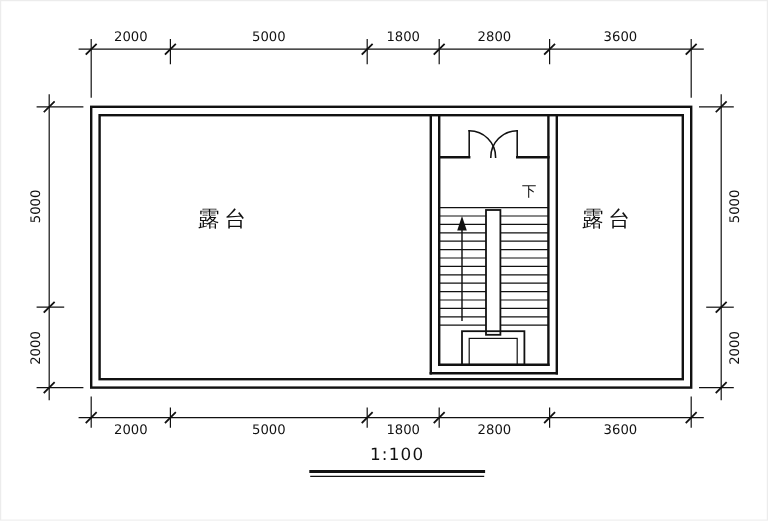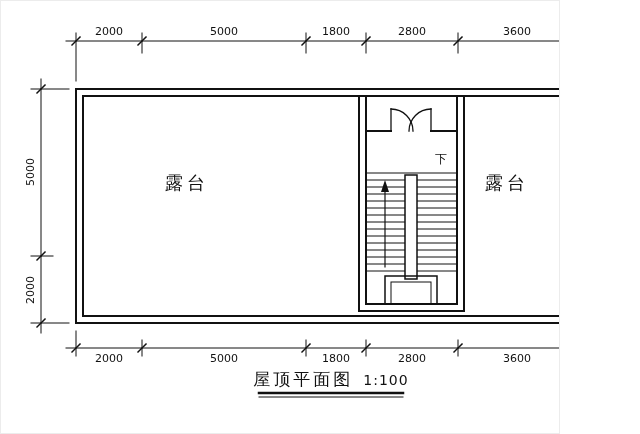--- a/index.html
+++ b/index.html
@@ -1,17 +1,17 @@
 <!DOCTYPE html>
 <html><head>
 <meta charset="utf-8">
 <style>
   html,body{margin:0;padding:0;background:#fff;}
   .canvas{
-    position:relative;width:560px;height:434px;background:#ffffff;
+    position:relative;width:640px;height:434px;background:#ffffff;
     font-family:"DejaVu Sans","Liberation Sans",sans-serif;
     border:1px solid #ececec;box-sizing:border-box;overflow:hidden;color:#111;
   }
   .canvas svg{position:absolute;left:0;top:0;}
   .lbl{
     position:absolute;transform:translate(-50%,-50%);
     font-size:11px;line-height:1;white-space:nowrap;color:#111;
   }
   .lbl.v{transform:translate(-50%,-50%) rotate(-90deg);}
   .room{font-size:18px;letter-spacing:4px;}
@@ -166,17 +166,16 @@
 
   <span class="lbl v" style="left:611px;top:171px">5000</span>
   <span class="lbl v" style="left:611px;top:289px">2000</span>
 
   <span class="lbl room" style="left:186px;top:182px">露台</span>
   <span class="lbl room" style="left:506px;top:182px">露台</span>
 
   <span class="lbl dir" style="left:440px;top:158px">下</span>
 
   <div class="title-wrap">
-    <span class="title-main">屋顶平面图</span>
     <span class="title-scale">1:100</span>
   </div>
 
 </div>
 
 </body></html>

